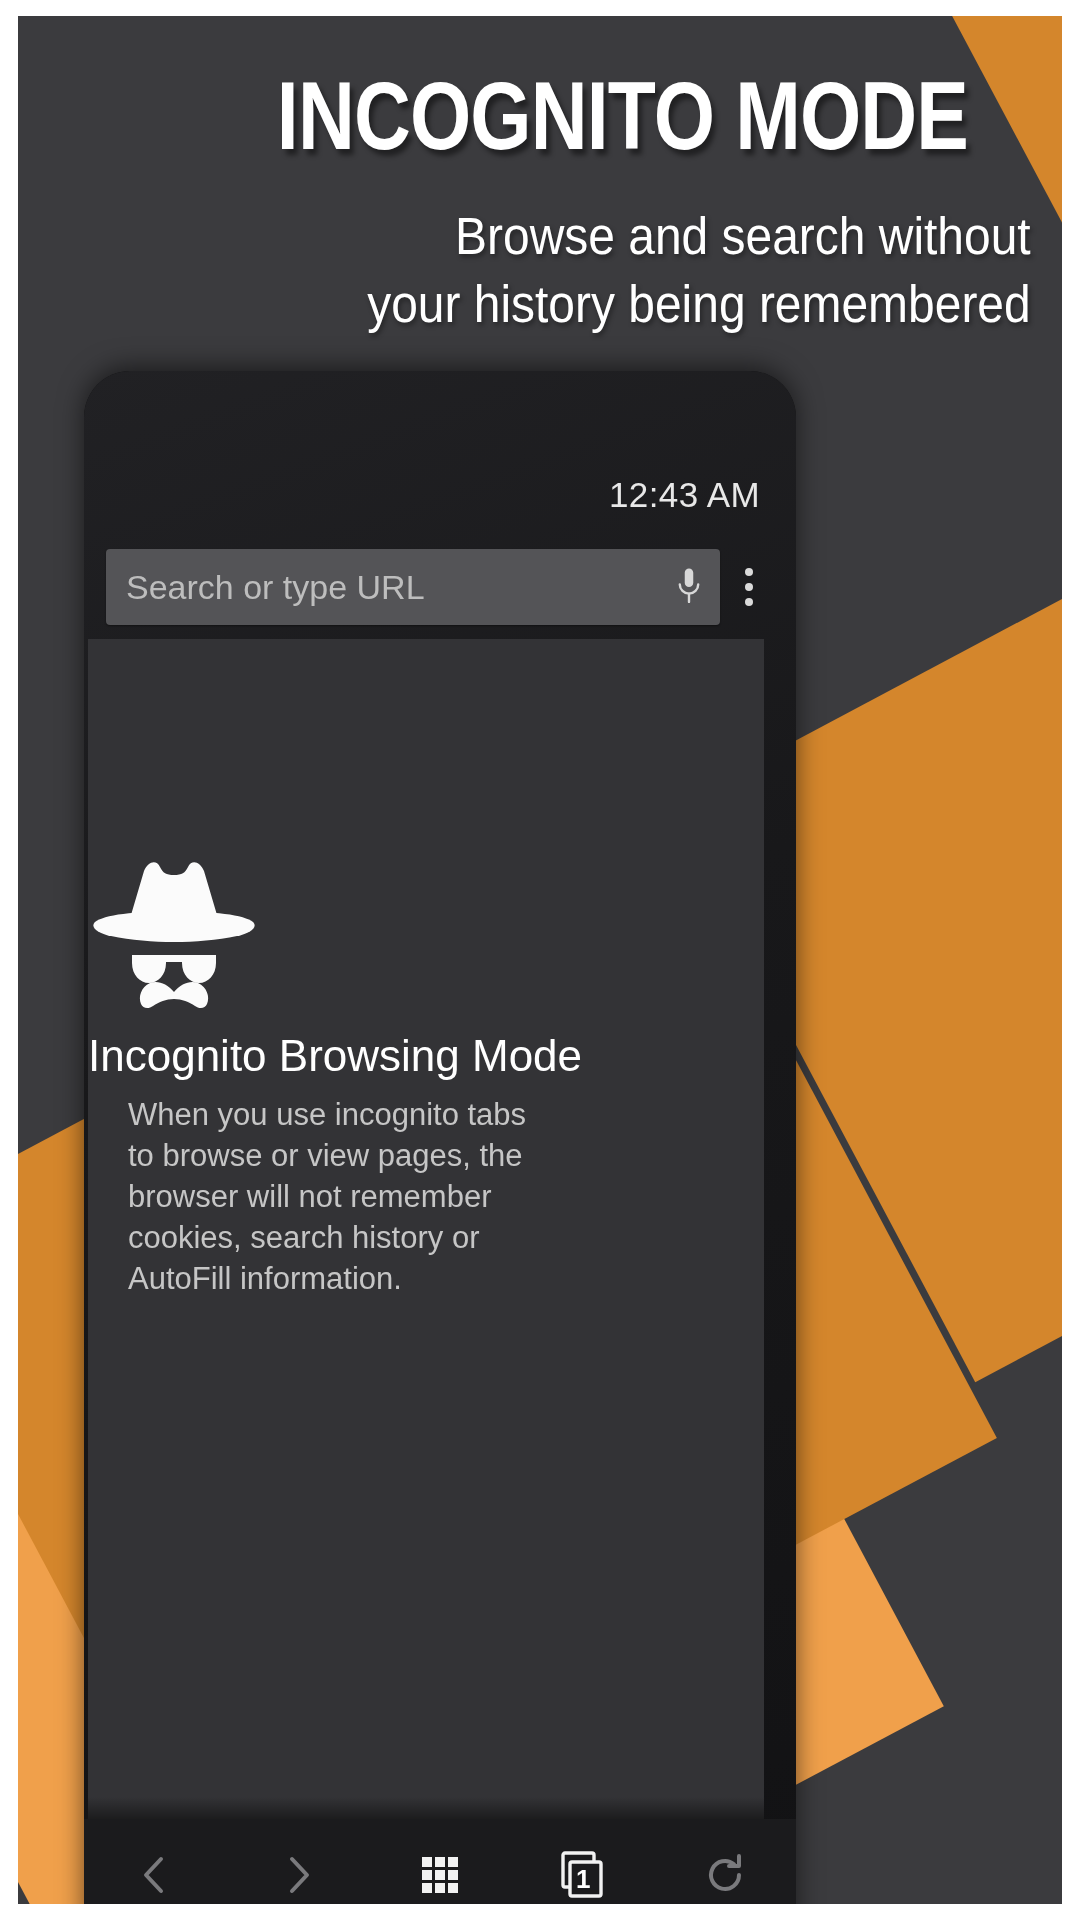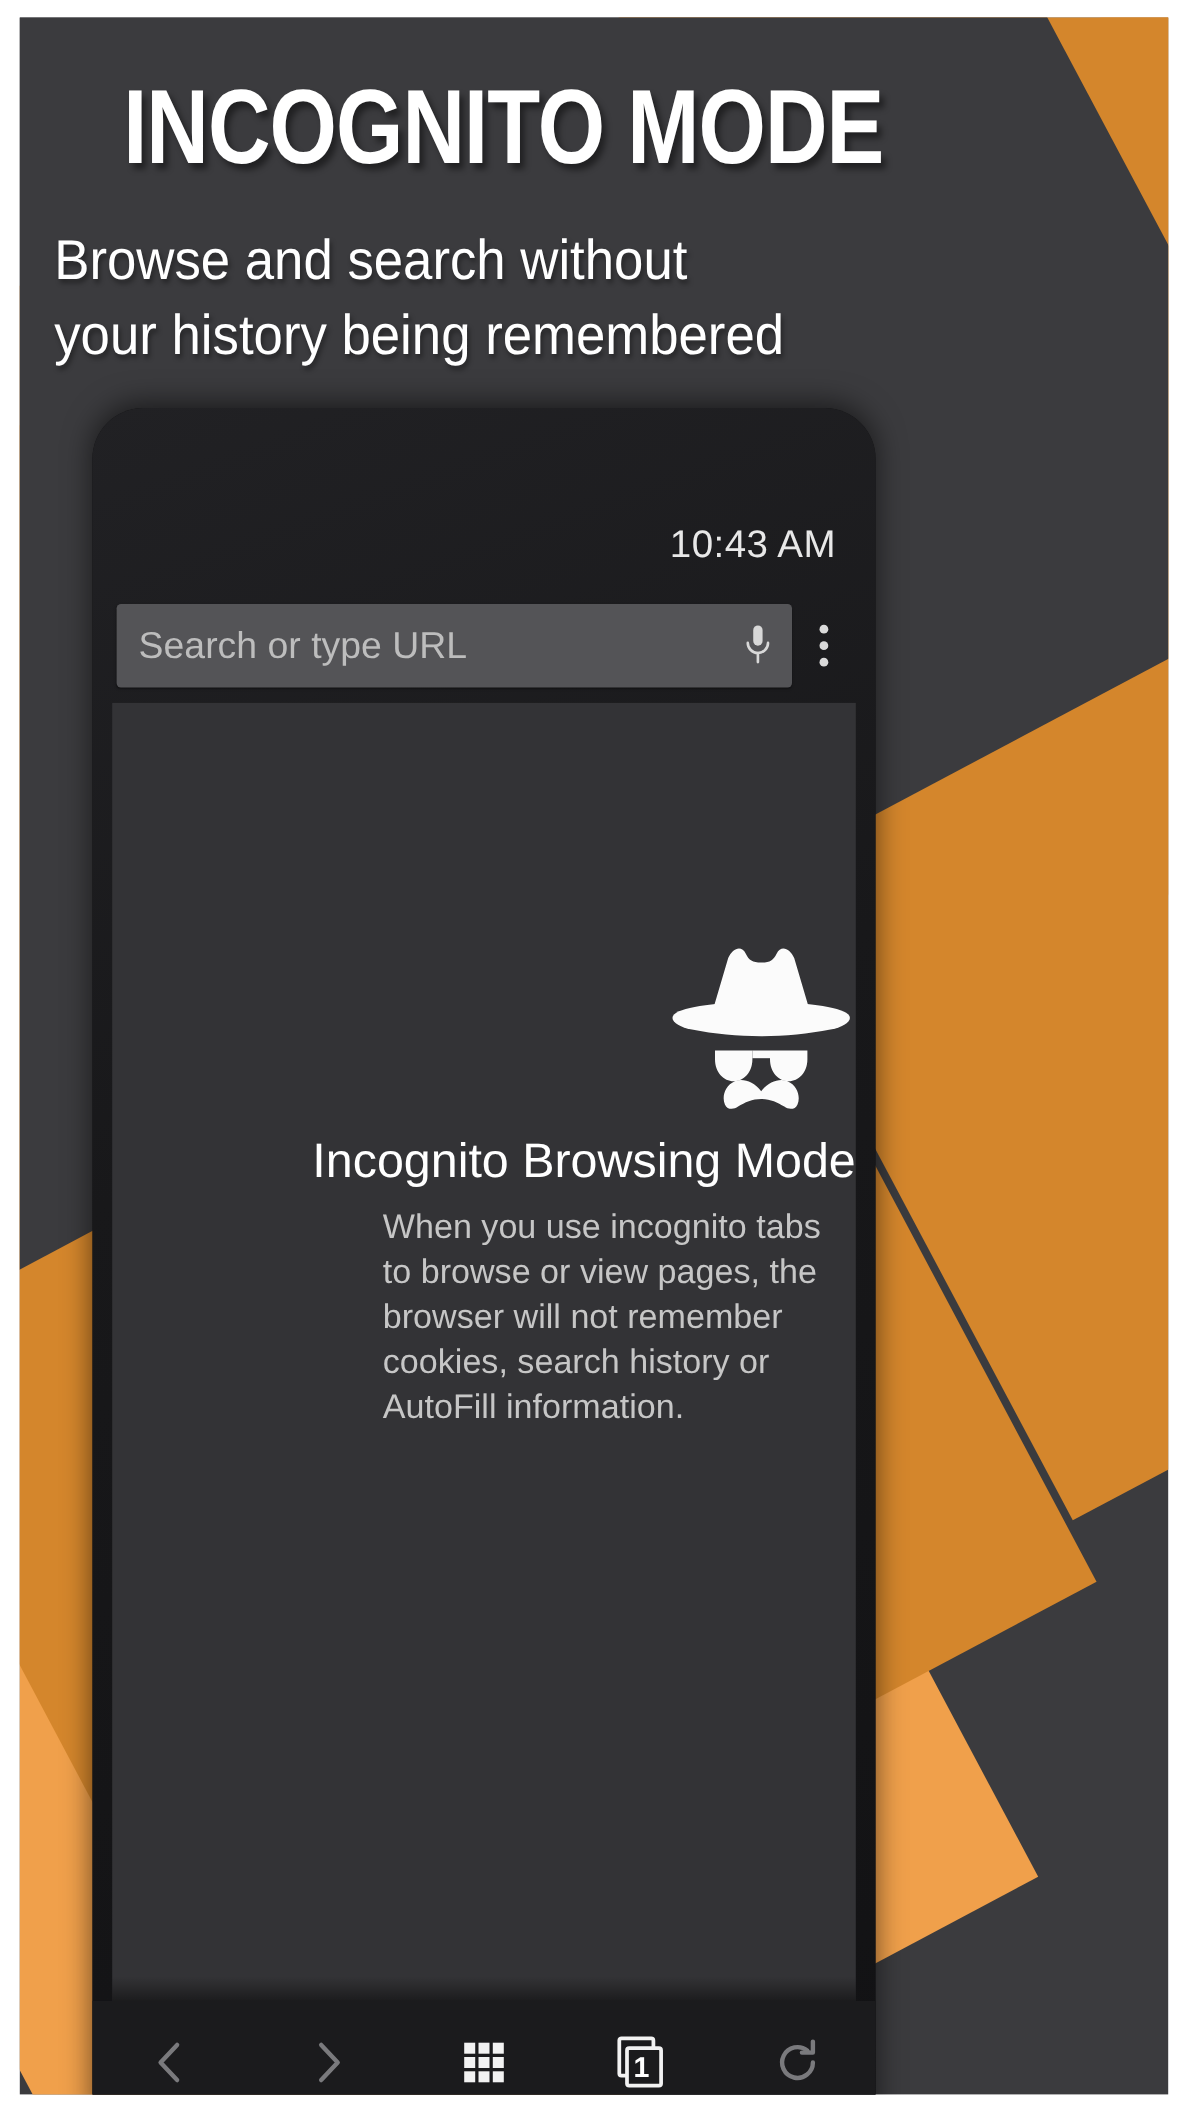--- a/index.html
+++ b/index.html
@@ -55,21 +55,21 @@
     left:-700px; top:-900px;
     width:1900px; height:1400px;
     background:#3b3b3e;
     transform:rotate(-28deg);
     transform-origin:100% 100%;
   }
 
   
   #headline-block{
     position:absolute; left:0; top:0; width:1044px;
-    text-align:left; z-index:30;
+    text-align:right; z-index:30;
   }
   #promo-title{
     margin-top:50px;
     color:#ffffff;
     font-family:"Liberation Sans Narrow","Liberation Sans", sans-serif;
     font-size:96px;
     font-weight:bold;
     letter-spacing:-1px;
     transform:scaleX(0.82);
     text-shadow:5px 6px 6px rgba(0,0,0,.45);
@@ -145,26 +145,26 @@
     display:flex; flex-direction:column;
     align-items:center; justify-content:center; gap:7px;
   }
   #menu-button span{
     display:block; width:8px; height:8px; border-radius:50%;
     background:#dadada;
   }
 
   
   #page-content{
-    position:absolute; left:18px; top:268px;
+    position:absolute; left:4px; top:268px;
     width:676px; height:1180px;
     background:#333336;
     z-index:2;
     display:flex; flex-direction:column;
-    align-items:flex-end;
+    align-items:flex-start;
   }
   #incognito-icon{ margin-top:220px; width:172px; height:150px; }
   #page-heading{
     margin-top:22px;
     color:#ffffff;
     font-size:44px; font-weight:400;
     font-family:"Liberation Sans Narrow","Liberation Sans", sans-serif;
   }
   #page-body{
     margin-top:14px;
@@ -220,21 +220,21 @@
     <div id="promo-subtitle">
       <div>Browse and search without</div>
       <div>your history being remembered</div>
     </div>
   </div>
 
   <div id="phone">
     <div id="phone-bezel"></div>
 
     <div id="status-bar">
-      <span id="status-time">10:43 AM</span>
+      <span id="status-time">12:43 AM</span>
     </div>
 
     <div id="omnibox-row">
       <div id="omnibox">
         <span id="omnibox-placeholder">Search or type URL</span>
         <svg id="mic-icon" viewBox="0 0 24 30" fill="none" stroke="#d8d8d8" stroke-width="1.7">
           <rect x="9" y="2" width="6" height="13" rx="3" fill="#d8d8d8" stroke="none"></rect>
           <path d="M5.5 13.2a6.5 6.5 0 0 0 13 0" stroke-linecap="round"></path>
           <line x1="12" y1="19.7" x2="12" y2="25.5" stroke-linecap="round"></line>
         </svg>

